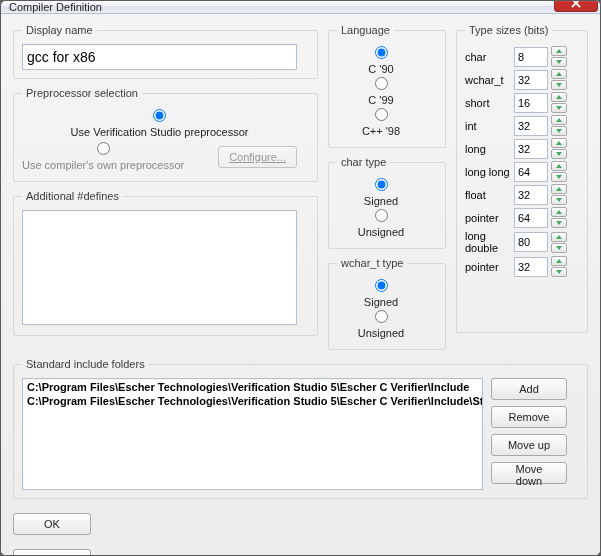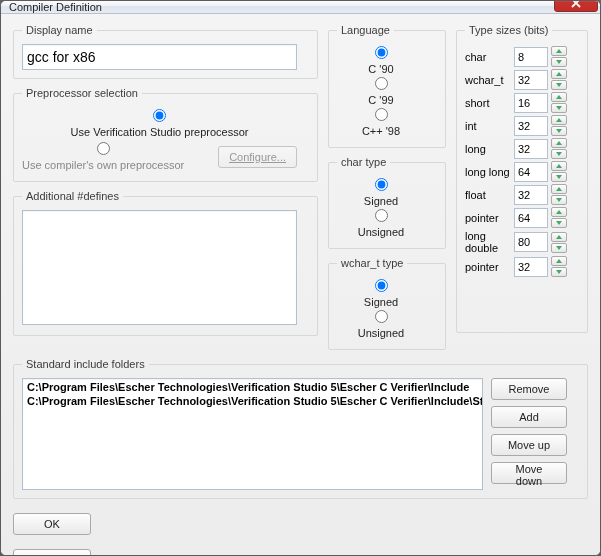--- a/index.html
+++ b/index.html
@@ -445,22 +445,22 @@
         </fieldset>
       </div>
     </div>
 
     <fieldset style="flex:1;">
       <legend>Standard include folders</legend>
       <div class="includes-wrap">
         <textarea readonly="" class="textbox includes-box" id="includes-box" style="">C:\Program Files\Escher Technologies\Verification Studio 5\Escher C Verifier\Include
 C:\Program Files\Escher Technologies\Verification Studio 5\Escher C Verifier\Include\Standard</textarea>
         <div class="side-btns">
+          <button class="btn">Add</button>
           <button class="btn">Remove</button>
-          <button class="btn">Add</button>
           <button class="btn">Move up</button>
           <button class="btn">Move down</button>
         </div>
       </div>
     </fieldset>
 
     <div class="footer">
       <button class="btn">OK</button>
       <button class="btn">Cancel</button>
     </div>

